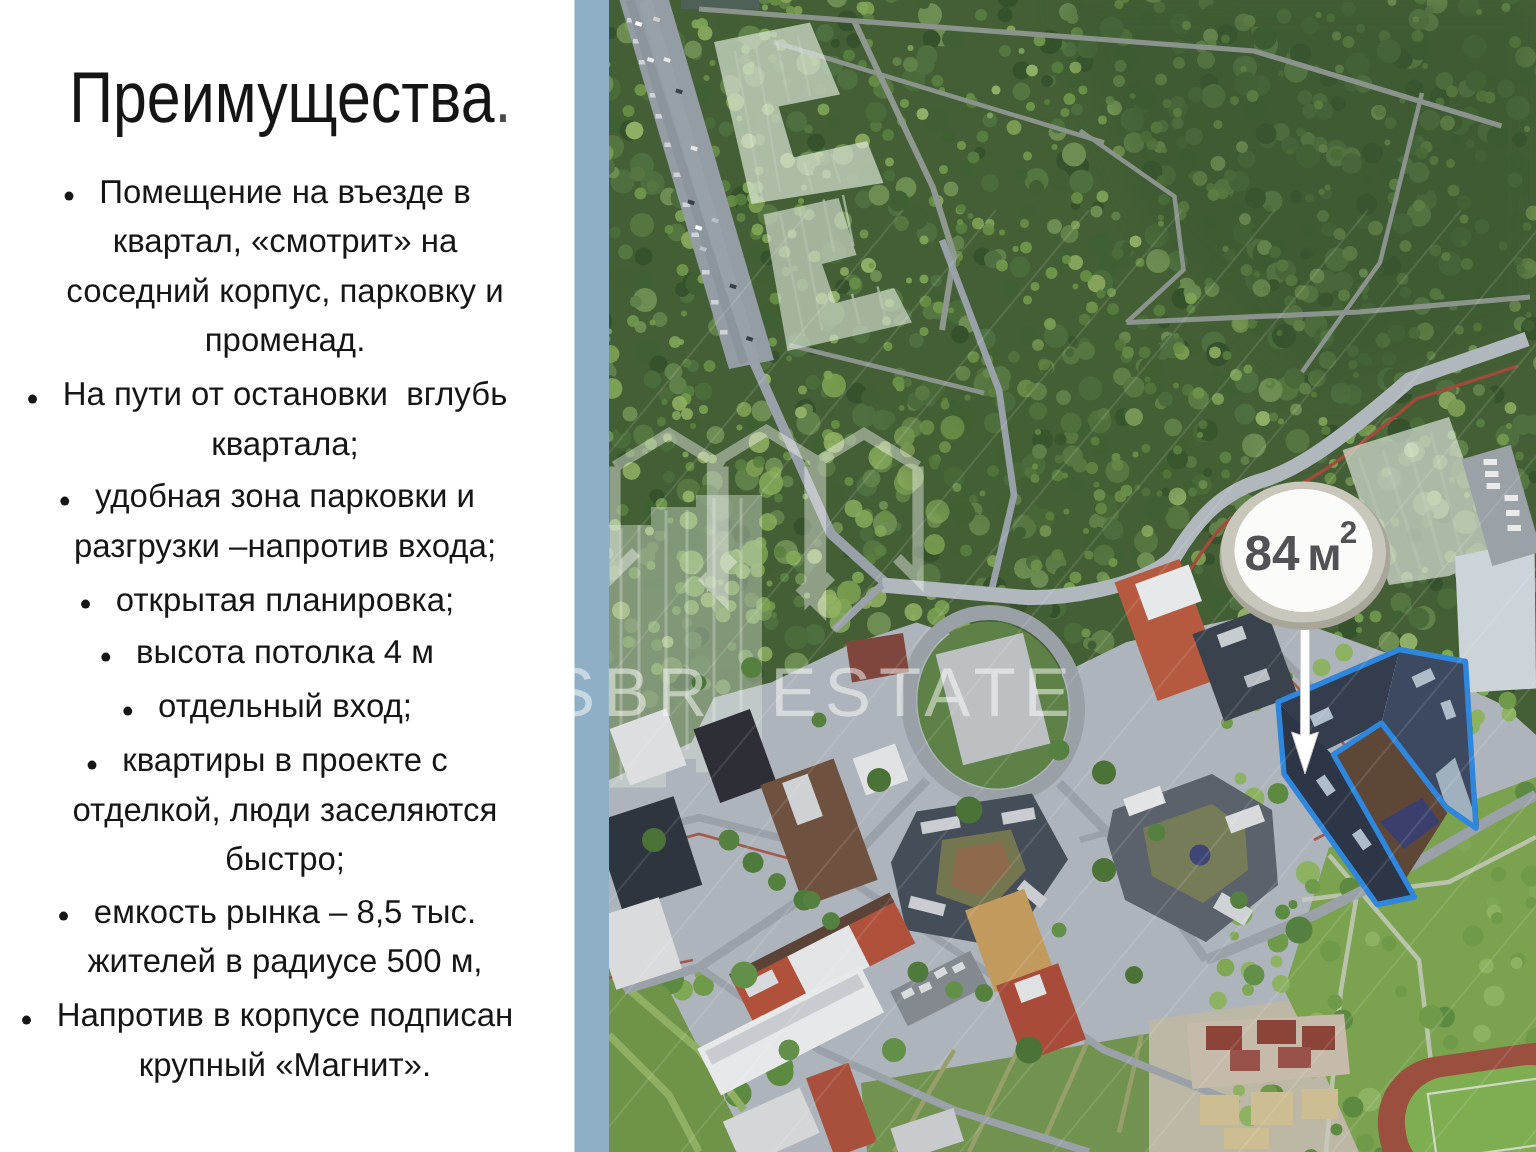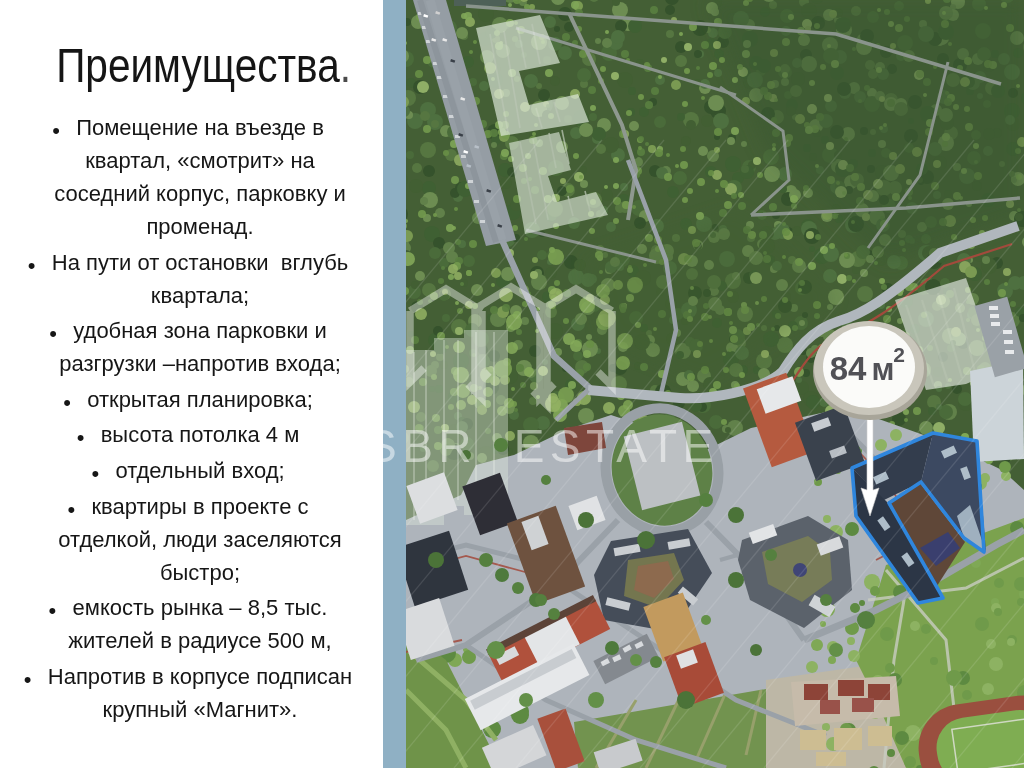--- a/index.html
+++ b/index.html
@@ -1,26 +1,26 @@
 <!DOCTYPE html>
 <html><head>
 <meta charset="utf-8">
 <style>
   html,body{margin:0;padding:0;}
   body{width:1024px;height:768px;overflow:hidden;position:relative;background:#ffffff;
        font-family:"Liberation Sans", sans-serif;}
-  .col{position:absolute;left:16px;top:0;width:368px;}
+  .col{position:absolute;left:6px;top:0;width:368px;}
   h1{font-size:48px;font-weight:400;color:#151515;text-align:center;margin:38px 0 18px 0;
      transform:scaleX(0.845);transform-origin:207px 50%;white-space:nowrap;}
   .b{font-size:22px;color:#161616;text-align:center;line-height:33px;margin:0 0 2.6px 0;letter-spacing:0px;}
   .bb{position:relative;}
   .bb span{position:absolute;left:-24px;top:-1px;}
   .stripe{position:absolute;left:383px;top:0;width:23px;height:768px;background:#8fb0c4;}
   .photo{position:absolute;left:406px;top:0;width:618px;height:768px;}
-  .wmtext{position:absolute;left:366px;top:419px;font-size:46px;color:rgba(255,255,255,0.5);
+  .wmtext{position:absolute;left:366px;top:434px;font-size:46px;color:rgba(255,255,255,0.5);
           letter-spacing:5.5px;font-weight:400;white-space:nowrap;z-index:5;}
 </style>
 </head>
 <body>
 
 <div class="col">
 
 <h1>Преимущества<span style="color:#4a4a4a">.</span></h1>
 
 <p class="b"><span class="bb"><span>•</span></span>Помещение на въезде в<br>квартал, «смотрит» на<br>соседний корпус, парковку и<br>променад.</p>

